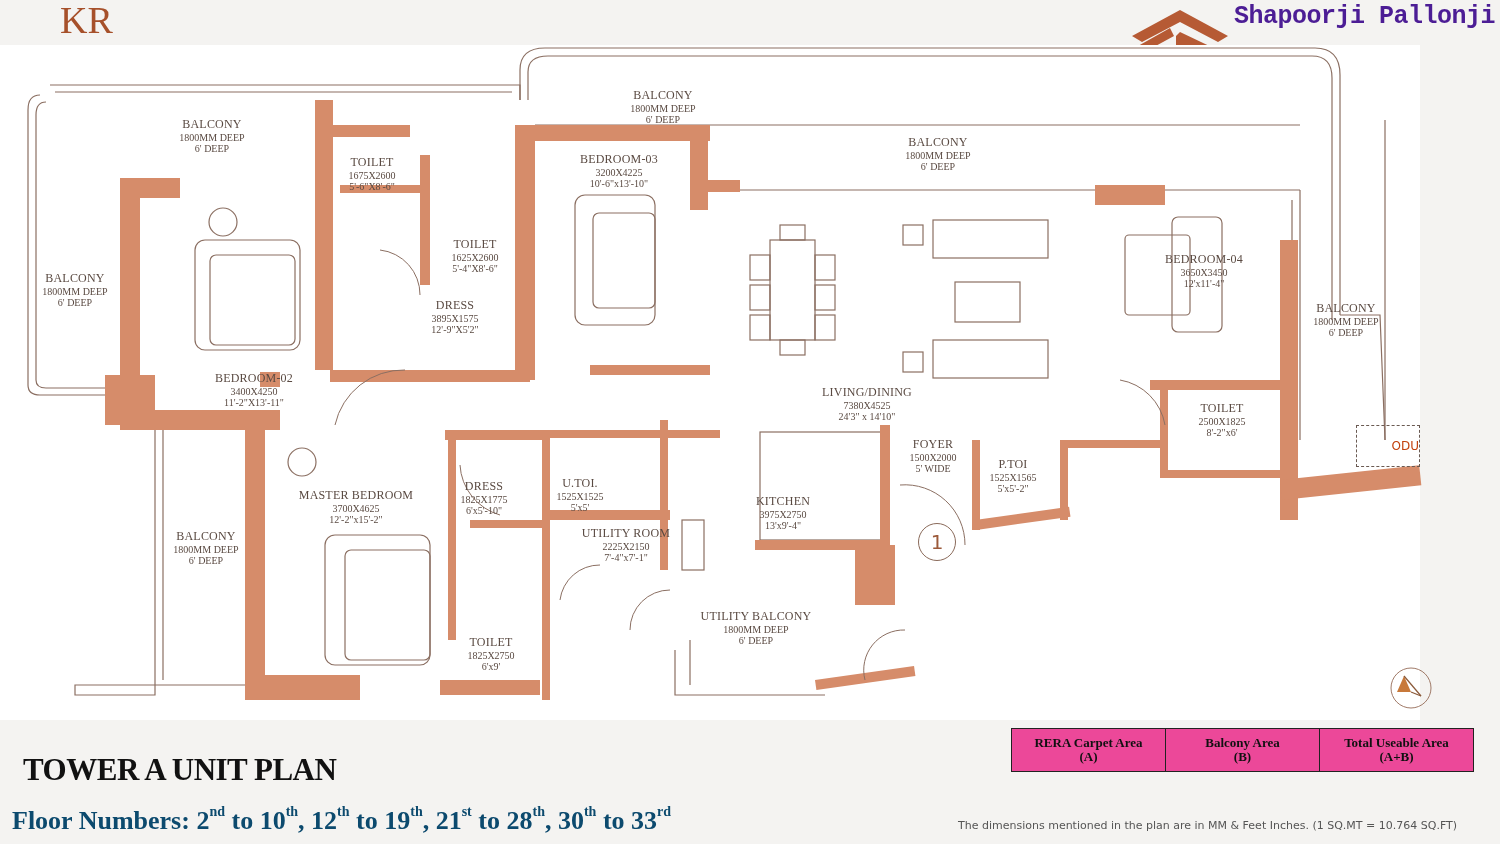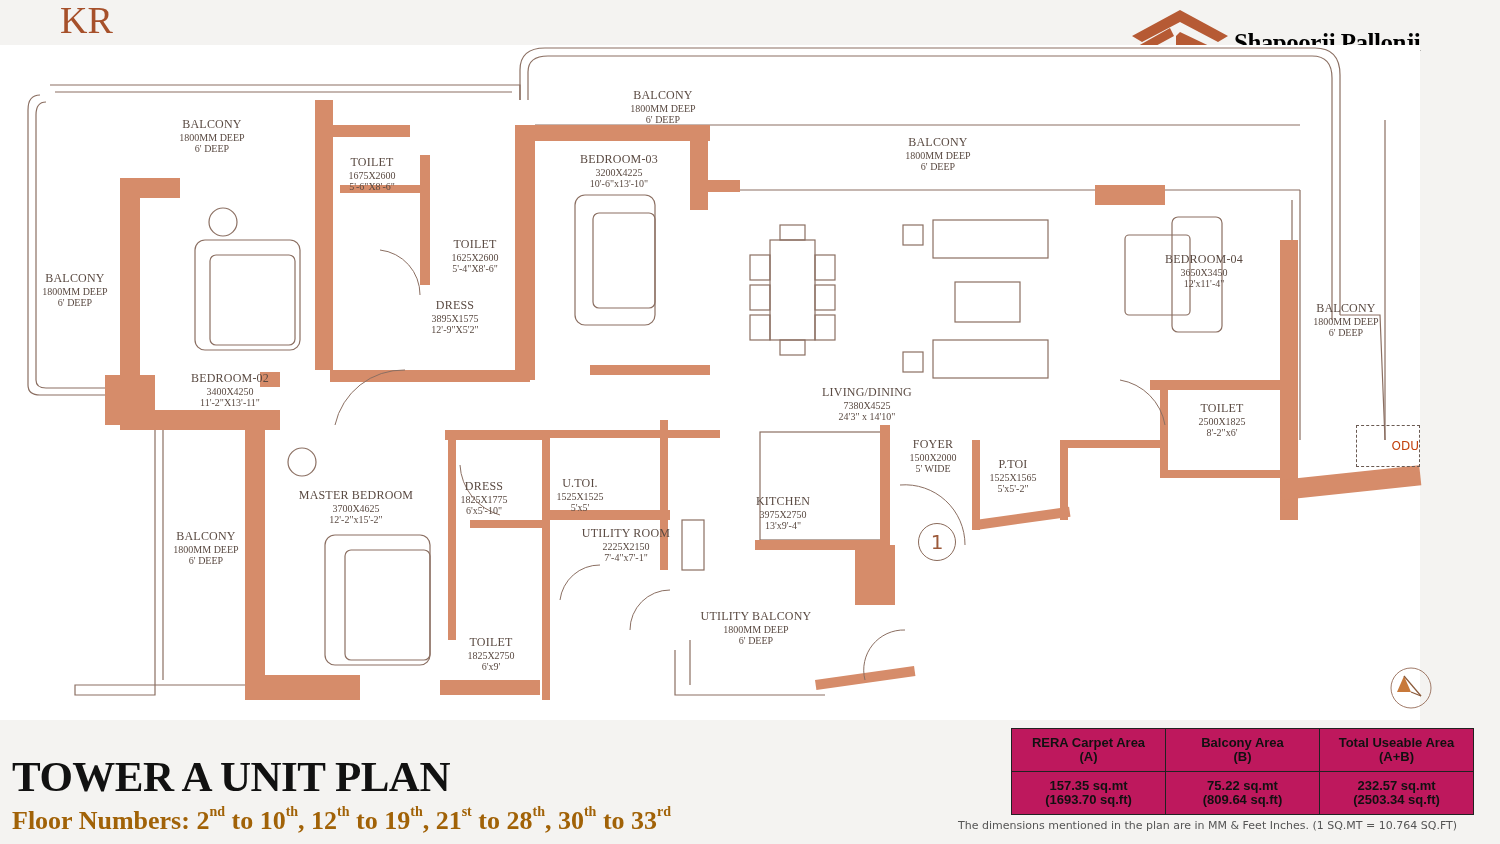--- a/index.html
+++ b/index.html
@@ -5,26 +5,26 @@
   html,body{margin:0;padding:0;}
   body{width:1500px;height:844px;position:relative;overflow:hidden;background:#f4f3f1;font-family:"Liberation Sans",sans-serif;}
   .plan-bg{position:absolute;left:0;top:45px;width:1420px;height:675px;background:#ffffff;}
   svg.plan{position:absolute;left:0;top:0;}
   .lbl{position:absolute;text-align:center;color:#5a4a42;font-family:Liberation Serif, serif;line-height:1.15;white-space:nowrap;transform:translateX(-50%);}
   .lbl .t{font-size:12px;letter-spacing:0.2px;}
   .lbl .s{font-size:10px;}
   .kreeva-mark{position:absolute;left:60px;top:0;font-family:"Liberation Serif",serif;font-size:38px;color:#a6502a;line-height:40px;}
   .kreeva-text{position:absolute;left:10px;top:44px;font-family:"Liberation Serif",serif;font-size:31px;color:#9c4a27;letter-spacing:2px;}
   .sp-logo{position:absolute;left:1130px;top:6px;width:100px;height:66px;}
-  .sp-name{position:absolute;left:1234px;top:2px;font-family:Liberation Serif, serif;font-weight:bold;font-size:25px;color:#000000;letter-spacing:-0.5px;margin-top:27px;}
+  .sp-name{position:absolute;left:1234px;top:2px;font-family:Liberation Mono, monospace;font-weight:bold;font-size:25px;color:#4c1d95;letter-spacing:-0.5px;}
   .sp-sub{position:absolute;left:1234px;top:40px;font-family:"Liberation Sans",sans-serif;font-size:24px;color:#a85a3a;}
-  .title{position:absolute;left:12px;top:752px;font-family:"Liberation Serif",serif;font-weight:bold;font-size:43px;color:#111;letter-spacing:-0.5px;}
-  .floors{position:absolute;left:12px;top:806px;font-family:"Liberation Serif",serif;font-weight:bold;font-size:26px;color:#a16207;}
+  .title{position:absolute;left:23px;top:752px;font-family:"Liberation Serif",serif;font-weight:bold;font-size:31px;color:#111;letter-spacing:-0.5px;}
+  .floors{position:absolute;left:12px;top:806px;font-family:"Liberation Serif",serif;font-weight:bold;font-size:26px;color:#0c4a6e;}
   .floors sup{font-size:14px;vertical-align:top;position:relative;top:-2px;}
-  table.area{position:absolute;left:1011px;top:728px;border-collapse:collapse;font-family:Liberation Sans, sans-serif;font-size:13px;color:#111;background:#be185d;}
+  table.area{position:absolute;left:1011px;top:728px;border-collapse:collapse;font-family:Liberation Serif, serif;font-size:13px;color:#111;background:#ec4899;}
   table.area td,table.area th{border:1.5px solid #222;text-align:center;padding:2px 4px;line-height:1.1;font-weight:bold;}
   table.area th{width:145px;height:38px;}
   table.area td{height:38px;}
   .note{position:absolute;left:958px;top:819px;font-family:"DejaVu Sans",sans-serif;font-size:11px;color:#555;}
   .north{position:absolute;left:1389px;top:666px;width:44px;height:44px;}
   .entry{position:absolute;left:918px;top:523px;width:36px;height:36px;border:1px solid #8a6a5a;border-radius:50%;font-family:"DejaVu Sans",sans-serif;font-size:20px;color:#9c5a3a;text-align:center;line-height:36px;}
   .odu{position:absolute;left:1356px;top:425px;width:62px;height:40px;border:1px dashed #6a5a52;font-family:"DejaVu Sans",sans-serif;font-size:12px;color:#c2410c;text-align:right;line-height:40px;}
 </style>
 </head>
 <body>
@@ -154,21 +154,21 @@
 <div class="lbl" style="left:372px;top:156px;">
     <div class="t">TOILET</div>
     <div class="s">1675X2600</div>
     <div class="s">5'-6"X8'-6"</div>
   </div>
 <div class="lbl" style="left:475px;top:238px;">
     <div class="t">TOILET</div>
     <div class="s">1625X2600</div>
     <div class="s">5'-4"X8'-6"</div>
   </div>
-<div class="lbl" style="left:230px;top:372px;">
+<div class="lbl" style="left:254px;top:372px;">
     <div class="t">BEDROOM-02</div>
     <div class="s">3400X4250</div>
     <div class="s">11'-2"X13'-11"</div>
   </div>
 <div class="lbl" style="left:455px;top:299px;">
     <div class="t">DRESS</div>
     <div class="s">3895X1575</div>
     <div class="s">12'-9"X5'2"</div>
   </div>
 <div class="lbl" style="left:663px;top:89px;">
@@ -279,29 +279,15 @@
         </th>
     <th>
           <div>Balcony Area</div>
           <div>(B)</div>
         </th>
     <th>
           <div>Total Useable Area</div>
           <div>(A+B)</div>
         </th>
   </tr>
-  <tr>
-    <td>
-          <div>157.35 sq.mt</div>
-          <div>(1693.70 sq.ft)</div>
-        </td>
-    <td>
-          <div>75.22 sq.mt</div>
-          <div>(809.64 sq.ft)</div>
-        </td>
-    <td>
-          <div>232.57 sq.mt</div>
-          <div>(2503.34 sq.ft)</div>
-        </td>
-  </tr>
 </tbody>
   </table>
 <div class="note">The dimensions mentioned in the plan are in MM &amp; Feet Inches. (1 SQ.MT = 10.764 SQ.FT)</div>
 
 </body></html>

